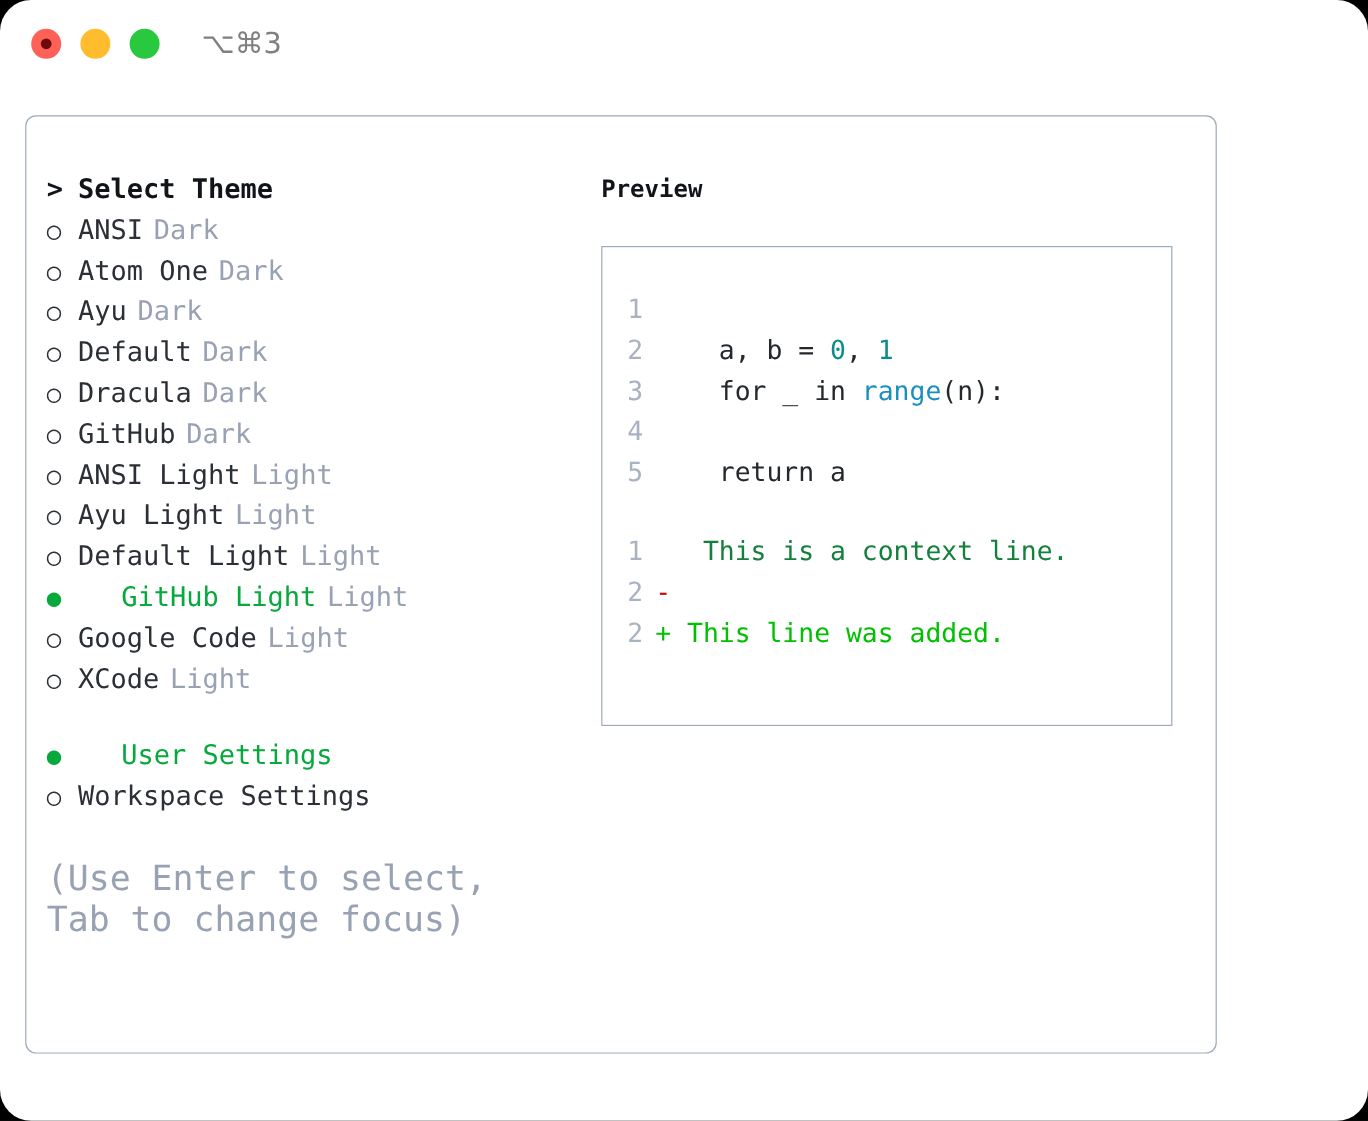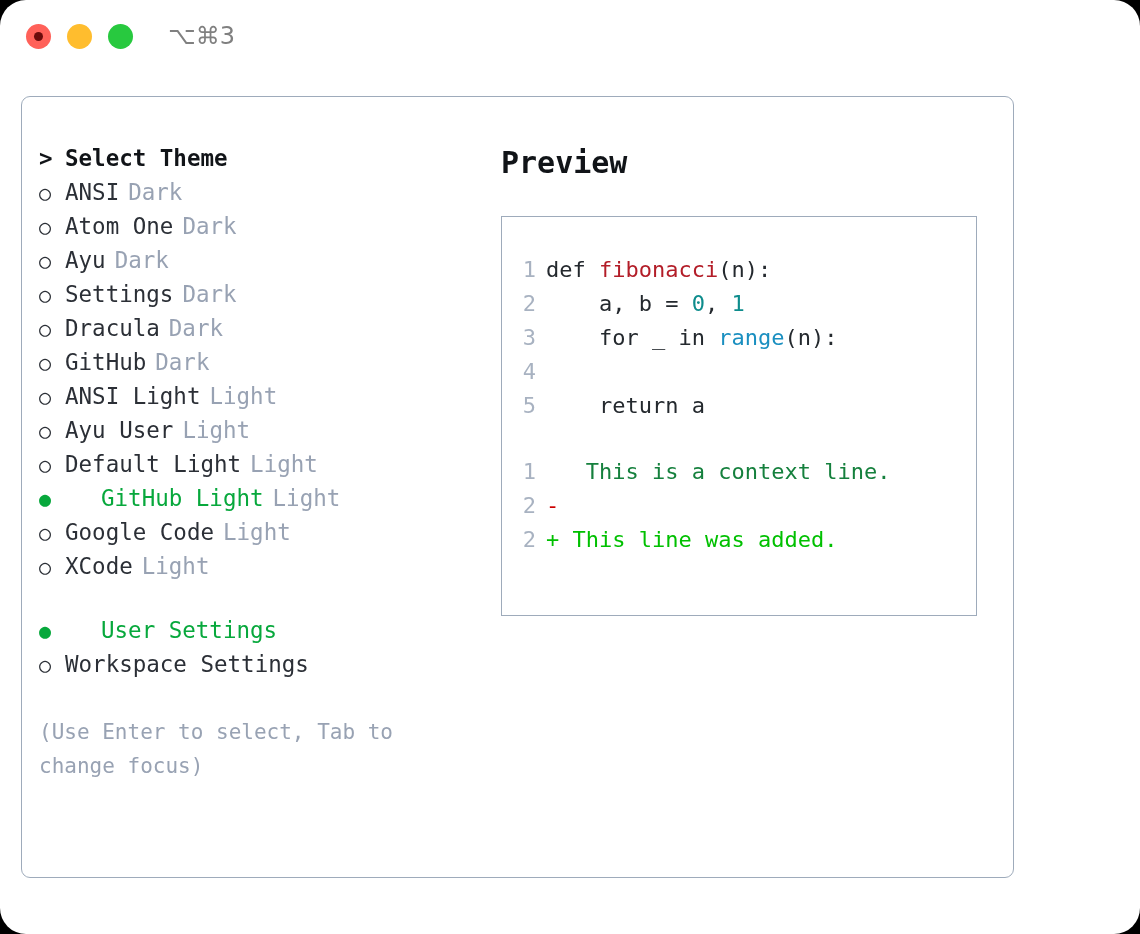--- a/index.html
+++ b/index.html
@@ -126,35 +126,35 @@
   .label.selected { color: #07a83c; margin-left: 36px; }
   .tag {
     color: #98a2b3;
     margin-left: 9px;
   }
 
   .section-gap { height: 30px; }
 
   .hint {
     margin-top: 30px;
-    font-size: 21px;
+    font-size: 29px;
     color: #98a2b3;
     line-height: 34px;
     width: 400px;
   }
 
   
   .right-col {
     position: absolute;
     left: 479px;
     top: 48px;
     width: 490px;
   }
   .preview-title {
-    font-size: 30px;
+    font-size: 20px;
     font-weight: bold;
     color: #111418;
     margin-bottom: 36px;
   }
   .code-box {
     width: 476px;
     height: 400px;
     border: 1px solid #9eabbb;
     box-sizing: border-box;
     background: #ffffff;
@@ -207,25 +207,25 @@
 
         <div class="list-line">
           <span class="marker caret">&gt;</span>
           <span class="label bold">Select Theme</span>
         </div>
 
         <div id="theme-list">
             <div class="list-line"><span class="marker">○</span><span class="label">ANSI</span><span class="tag">Dark</span></div>
             <div class="list-line"><span class="marker">○</span><span class="label">Atom One</span><span class="tag">Dark</span></div>
             <div class="list-line"><span class="marker">○</span><span class="label">Ayu</span><span class="tag">Dark</span></div>
-            <div class="list-line"><span class="marker">○</span><span class="label">Settings</span><span class="tag">Dark</span></div>
+            <div class="list-line"><span class="marker">○</span><span class="label">Default</span><span class="tag">Dark</span></div>
             <div class="list-line"><span class="marker">○</span><span class="label">Dracula</span><span class="tag">Dark</span></div>
             <div class="list-line"><span class="marker">○</span><span class="label">GitHub</span><span class="tag">Dark</span></div>
             <div class="list-line"><span class="marker">○</span><span class="label">ANSI Light</span><span class="tag">Light</span></div>
-            <div class="list-line"><span class="marker">○</span><span class="label">Ayu User</span><span class="tag">Light</span></div>
+            <div class="list-line"><span class="marker">○</span><span class="label">Ayu Light</span><span class="tag">Light</span></div>
             <div class="list-line"><span class="marker">○</span><span class="label">Default Light</span><span class="tag">Light</span></div>
             <div class="list-line"><span class="marker dot-sel">●</span><span class="label selected">GitHub Light</span><span class="tag">Light</span></div>
             <div class="list-line"><span class="marker">○</span><span class="label">Google Code</span><span class="tag">Light</span></div>
             <div class="list-line"><span class="marker">○</span><span class="label">XCode</span><span class="tag">Light</span></div>
           </div>
 
         <div class="section-gap"></div>
 
 
         <div id="apply-list">
@@ -233,21 +233,21 @@
             <div class="list-line"><span class="marker">○</span><span class="label">Workspace Settings</span></div>
           </div>
 
         <div class="hint">(Use Enter to select, Tab to change focus)</div>
       </div>
 
       <div class="right-col">
         <div class="preview-title">Preview</div>
         <div class="code-box">
           <div id="code-lines">
-              <div class="code-line"><span class="lineno">1</span><span class="codetext"><span class="tok-plain">def </span><span class="tok-fn">fibonacci</span><span class="tok-plain">(n):</span></span></div>
+              <div class="code-line"><span class="lineno">1</span></div>
               <div class="code-line"><span class="lineno">2</span><span class="codetext"><span class="tok-plain">    a, b = </span><span class="tok-num">0</span><span class="tok-plain">, </span><span class="tok-num">1</span></span></div>
               <div class="code-line"><span class="lineno">3</span><span class="codetext"><span class="tok-plain">    for _ in </span><span class="tok-call">range</span><span class="tok-plain">(n):</span></span></div>
               <div class="code-line"><span class="lineno">4</span></div>
               <div class="code-line"><span class="lineno">5</span><span class="codetext"><span class="tok-plain">    return a</span></span></div>
             </div>
           <div class="blank-row"></div>
           <div id="diff-lines">
               <div class="code-line"><span class="lineno">1</span><span class="diff-ctx"> </span><span class="diff-ctx">  This is a context line.</span></div>
               <div class="code-line"><span class="lineno">2</span><span class="diff-del">-</span></div>
               <div class="code-line"><span class="lineno">2</span><span class="diff-add">+</span><span class="diff-add"> This line was added.</span></div>

